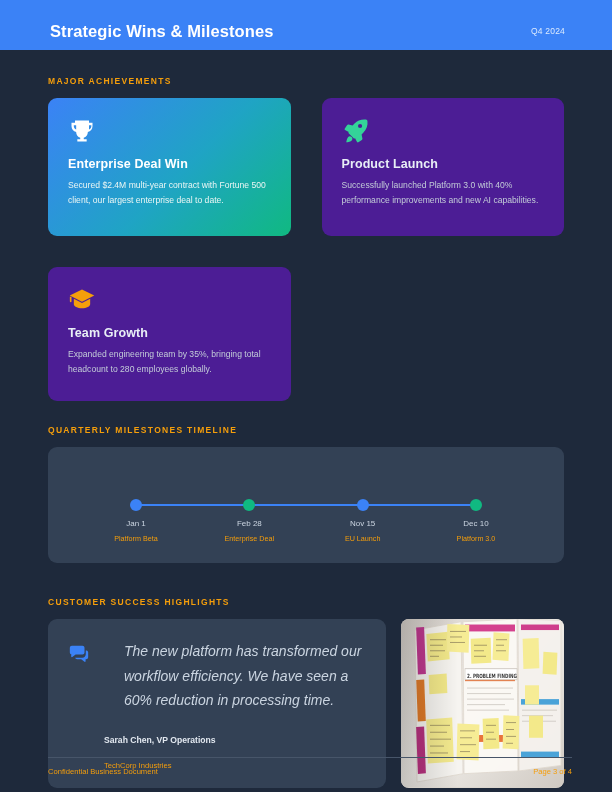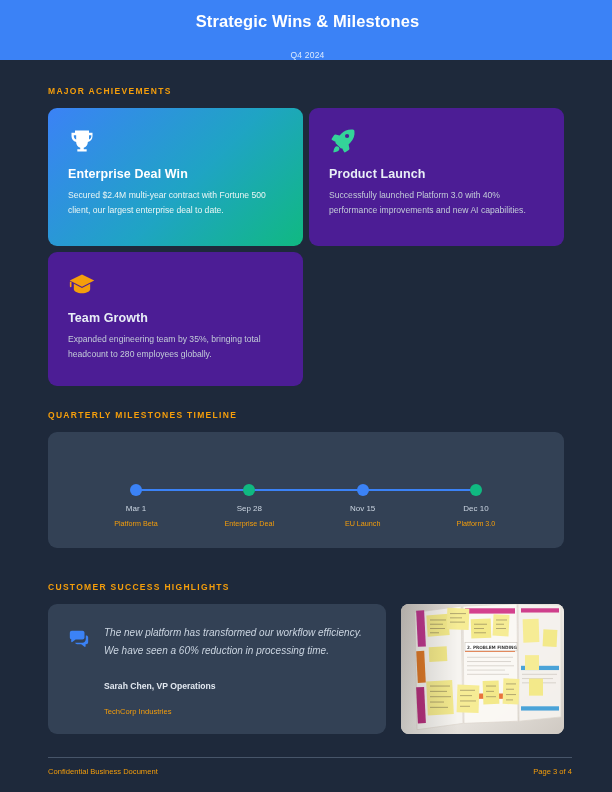--- a/index.html
+++ b/index.html
@@ -7,27 +7,26 @@
   body {
     background: #1e293b;
     font-family: "Liberation Sans", sans-serif;
     color: #e2e8f0;
     overflow: hidden;
     position: relative;
   }
 
   
   .header {
-    height: 60px;
+    height: 50px;
     background: #3b82f6;
     display: flex;
     align-items: center;
     justify-content: space-between;
     padding: 12px 47px 0 50px;
-    flex-direction: column;
   }
   .header-title {
     font-size: 16.5px;
     font-weight: bold;
     color: #ffffff;
     letter-spacing: 0.1px;
   }
   .header-period {
     font-size: 8.5px;
     color: #dbeafe;
@@ -46,21 +45,21 @@
   }
   .sl-major { margin-top: 26px; }
   .sl-timeline { margin-top: 24px; }
   .sl-customer { margin-top: 34px; }
 
   
   .cards {
     margin-top: 12px;
     display: grid;
     grid-template-columns: 1fr 1fr;
-    gap: 6px;
+    gap: 31px;
   }
   .card {
     background: #4c1d95;
     border-radius: 9px;
     padding: 19px 20px 20px 20px;
     min-height: 134px;
   }
   .card.featured {
     background: linear-gradient(135deg, #3b82f6 0%, #1fa4c4 55%, #10b981 100%);
     min-height: 138px;
@@ -151,24 +150,25 @@
   .testimonial {
     flex: 1;
     background: #334155;
     border-radius: 9px;
     padding: 20px 22px 18px 20px;
     display: flex;
     gap: 14px;
   }
   .quote-icon { width: 22px; height: 22px; flex-shrink: 0; margin-top: 4px; }
   .quote-text {
-    font-size: 10px;
+    font-size: 14px;
     font-style: italic;
     line-height: 1.75;
     color: #cbd5e1;
+    margin-left: 20px;
   }
   .quote-author {
     margin-top: 22px;
     font-size: 8.6px;
     font-weight: bold;
     color: #e2e8f0;
   }
   .quote-company {
     margin-top: 16px;
     font-size: 7.6px;
@@ -253,27 +253,27 @@
   </div>
 
   <div class="section-label sl-timeline">QUARTERLY MILESTONES TIMELINE</div>
 
   <div class="timeline-card">
     <div class="timeline-track"></div>
     <div class="timeline-nodes">
 
       <div class="tl-node">
         <span class="tl-dot" style="background:#3b82f6"></span>
-        <span class="tl-date">Mar 1</span>
+        <span class="tl-date">Jan 1</span>
         <span class="tl-label">Platform Beta</span>
       </div>
 
       <div class="tl-node">
         <span class="tl-dot" style="background:#10b981"></span>
-        <span class="tl-date">Sep 28</span>
+        <span class="tl-date">Feb 28</span>
         <span class="tl-label">Enterprise Deal</span>
       </div>
 
       <div class="tl-node">
         <span class="tl-dot" style="background:#3b82f6"></span>
         <span class="tl-date">Nov 15</span>
         <span class="tl-label">EU Launch</span>
       </div>
 
       <div class="tl-node">

